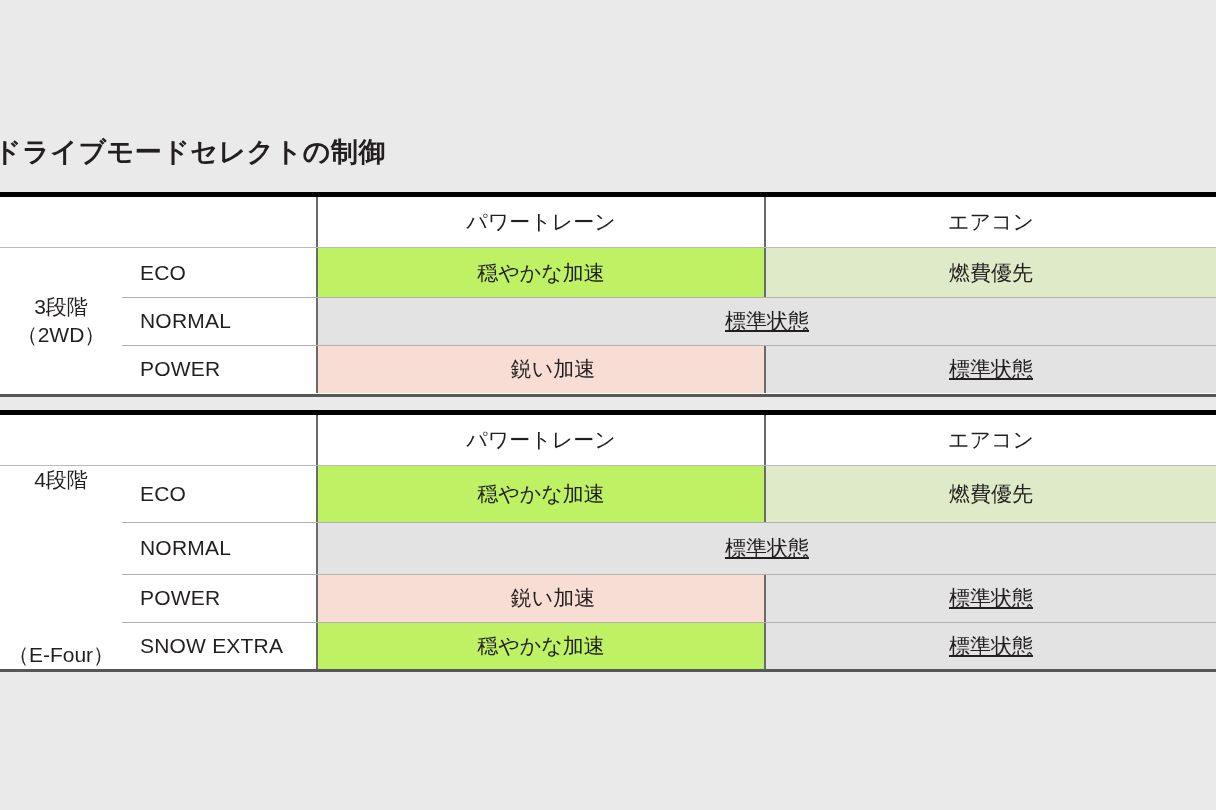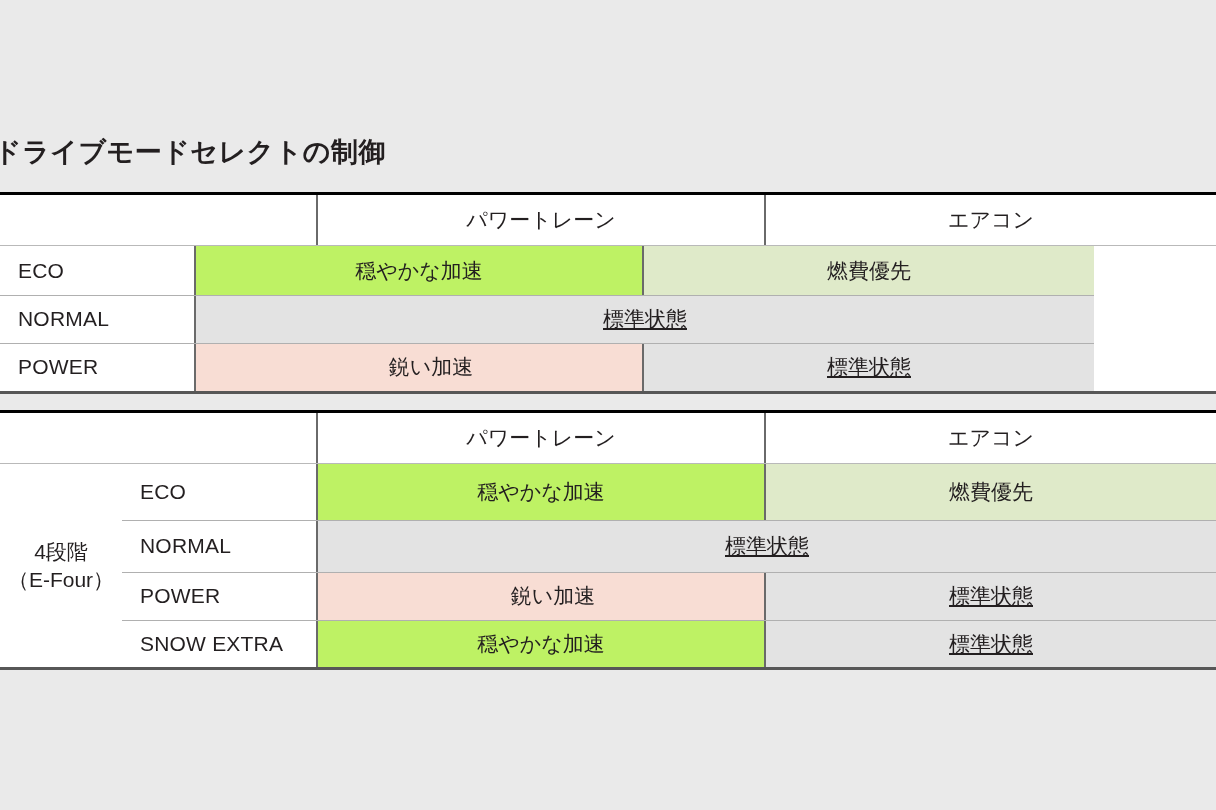--- a/index.html
+++ b/index.html
@@ -28,21 +28,21 @@
     color: #231f20;
     white-space: nowrap;
   }
 
   
   .mode-table {
     position: absolute;
     left: 0;
     width: 1216px;
     background: #ffffff;
-    border-top: 3px solid #000000;
+    border-top: 5px solid #000000;
     border-bottom: 3px solid #575757;
     box-sizing: border-box;
   }
   #table-3step { top: 192px; }
   #table-4step { top: 410px; }
 
   .t-row {
     display: flex;
     position: relative;
     box-sizing: border-box;
@@ -143,20 +143,24 @@
 <div class="mode-table" id="table-3step">
 
   <div class="t-row hdr-row">
     <div class="hdr-spacer"></div>
     <div class="c-val c-power">パワートレーン</div>
     <div class="c-val c-ac">エアコン</div>
   </div>
   <div class="rule-under-head"></div>
 
   <div class="t-row" style="position:relative;">
+    <div class="c-group" style="height:146px;">
+      <span>3段階</span>
+      <span>（2WD）</span>
+    </div>
 
     <div style="display:flex; flex-direction:column; width:1094px;">
 
       <div class="t-row r-eco">
         <div class="c-mode">ECO</div>
         <div class="c-val c-power fill-blue">穏やかな加速</div>
         <div class="c-val c-ac fill-green">燃費優先</div>
       </div>
 
       <div class="t-row r-normal" style="position:relative;">
@@ -178,21 +182,21 @@
 <div class="mode-table" id="table-4step">
 
   <div class="t-row hdr-row">
     <div class="hdr-spacer"></div>
     <div class="c-val c-power">パワートレーン</div>
     <div class="c-val c-ac">エアコン</div>
   </div>
   <div class="rule-under-head"></div>
 
   <div class="t-row">
-    <div class="c-group" style="height:203px;">
+    <div class="c-group" style="height:203px;justify-content:space-between;">
       <span>4段階</span>
       <span>（E-Four）</span>
     </div>
 
     <div style="display:flex; flex-direction:column; width:1094px;">
 
       <div class="t-row r-eco">
         <div class="c-mode">ECO</div>
         <div class="c-val c-power fill-blue">穏やかな加速</div>
         <div class="c-val c-ac fill-green">燃費優先</div>

